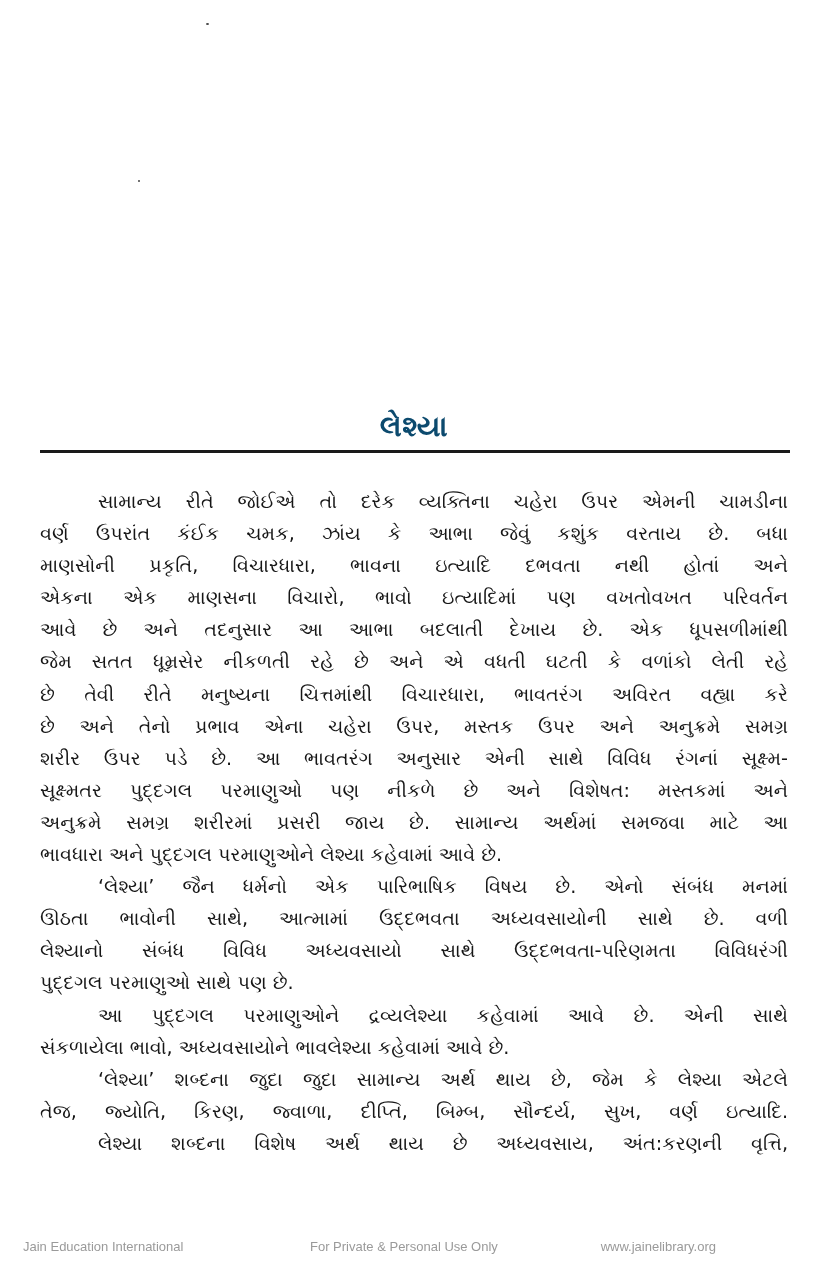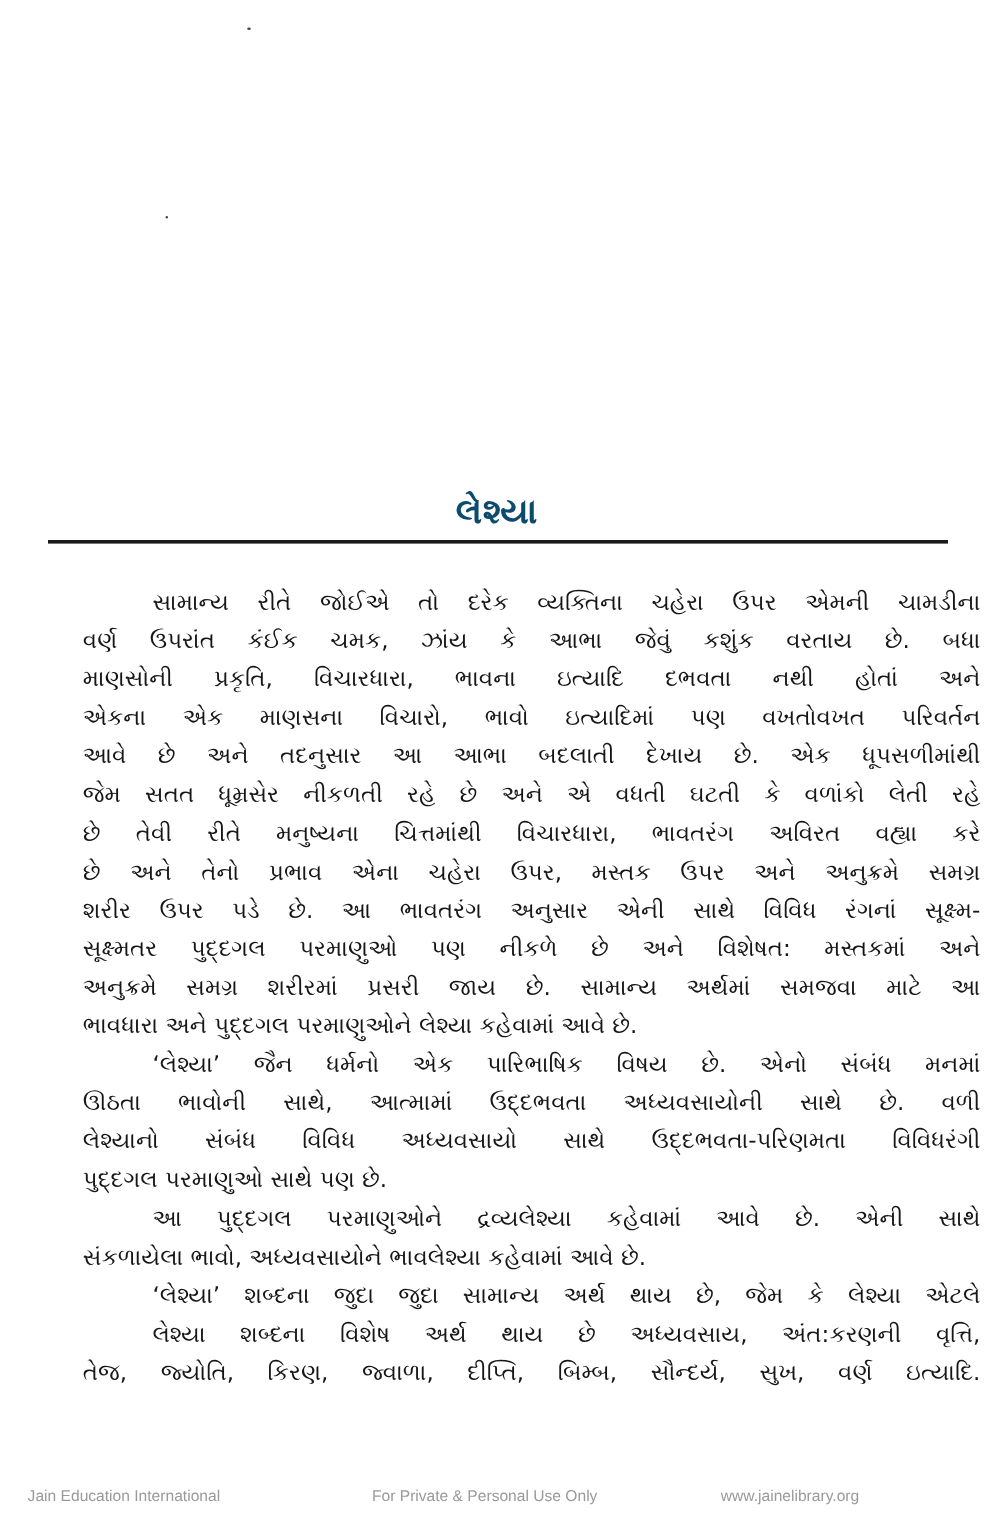--- a/index.html
+++ b/index.html
@@ -12,21 +12,21 @@
       position: absolute; left: 0; width: 828px; top: 390px;
       text-align: center; font-size: 29px; font-weight: bold; color: #0c4a6e;
       letter-spacing: 0.5px;
     }
     .rule {
       position: absolute; left: 40px; top: 450px; width: 750px; height: 3px;
       background: #1a1a1a;
     }
     .body-text {
       position: absolute; left: 40px; top: 486px; width: 748px;
-      font-size: 19.2px; line-height: 32.1px; color: #161616; margin-left: 29px;
+      font-size: 19.2px; line-height: 32.1px; color: #161616;
     }
     .line { display: block; white-space: nowrap; text-align: justify; text-align-last: justify; height: 32.1px; }
     .line.last { text-align-last: left; }
     .line.indent { padding-left: 58px; }
     .footer {
       position: absolute; top: 1239px; left: 0; width: 740px; height: 20px;
       font-family: "Liberation Sans", sans-serif; font-size: 13px; color: #9a9a9a;
     }
     .footer span { position: absolute; top: 0; }
     .f-left { left: 23px; }
@@ -55,21 +55,21 @@
   <span class="line">સૂક્ષ્મતર પુદ્દગલ પરમાણુઓ પણ નીકળે છે અને વિશેષત: મસ્તકમાં અને</span>
   <span class="line">અનુક્રમે સમગ્ર શરીરમાં પ્રસરી જાય છે. સામાન્ય અર્થમાં સમજવા માટે આ</span>
   <span class="line last">ભાવધારા અને પુદ્દગલ પરમાણુઓને લેશ્યા કહેવામાં આવે છે.</span>
   <span class="line indent">‘લેશ્યા’ જૈન ધર્મનો એક પારિભાષિક વિષય છે. એનો સંબંધ મનમાં</span>
   <span class="line">ઊઠતા ભાવોની સાથે, આત્મામાં ઉદ્દભવતા અધ્યવસાયોની સાથે છે. વળી</span>
   <span class="line">લેશ્યાનો સંબંધ વિવિધ અધ્યવસાયો સાથે ઉદ્દભવતા-પરિણમતા વિવિધરંગી</span>
   <span class="line last">પુદ્દગલ પરમાણુઓ સાથે પણ છે.</span>
   <span class="line indent">આ પુદ્દગલ પરમાણુઓને દ્રવ્યલેશ્યા કહેવામાં આવે છે. એની સાથે</span>
   <span class="line last">સંકળાયેલા ભાવો, અધ્યવસાયોને ભાવલેશ્યા કહેવામાં આવે છે.</span>
   <span class="line indent">‘લેશ્યા’ શબ્દના જુદા જુદા સામાન્ય અર્થ થાય છે, જેમ કે લેશ્યા એટલે</span>
+  <span class="line">તેજ, જ્યોતિ, કિરણ, જ્વાળા, દીપ્તિ, બિમ્બ, સૌન્દર્ય, સુખ, વર્ણ ઇત્યાદિ.</span>
   <span class="line indent">લેશ્યા શબ્દના વિશેષ અર્થ થાય છે અધ્યવસાય, અંત:કરણની વૃત્તિ,</span>
-  <span class="line">તેજ, જ્યોતિ, કિરણ, જ્વાળા, દીપ્તિ, બિમ્બ, સૌન્દર્ય, સુખ, વર્ણ ઇત્યાદિ.</span>
 </div>
 
 <div class="footer">
   <span class="f-left">Jain Education International</span>
   <span class="f-mid">For Private &amp; Personal Use Only</span>
   <span class="f-right">www.jainelibrary.org</span>
 </div>
 
 </body></html>

